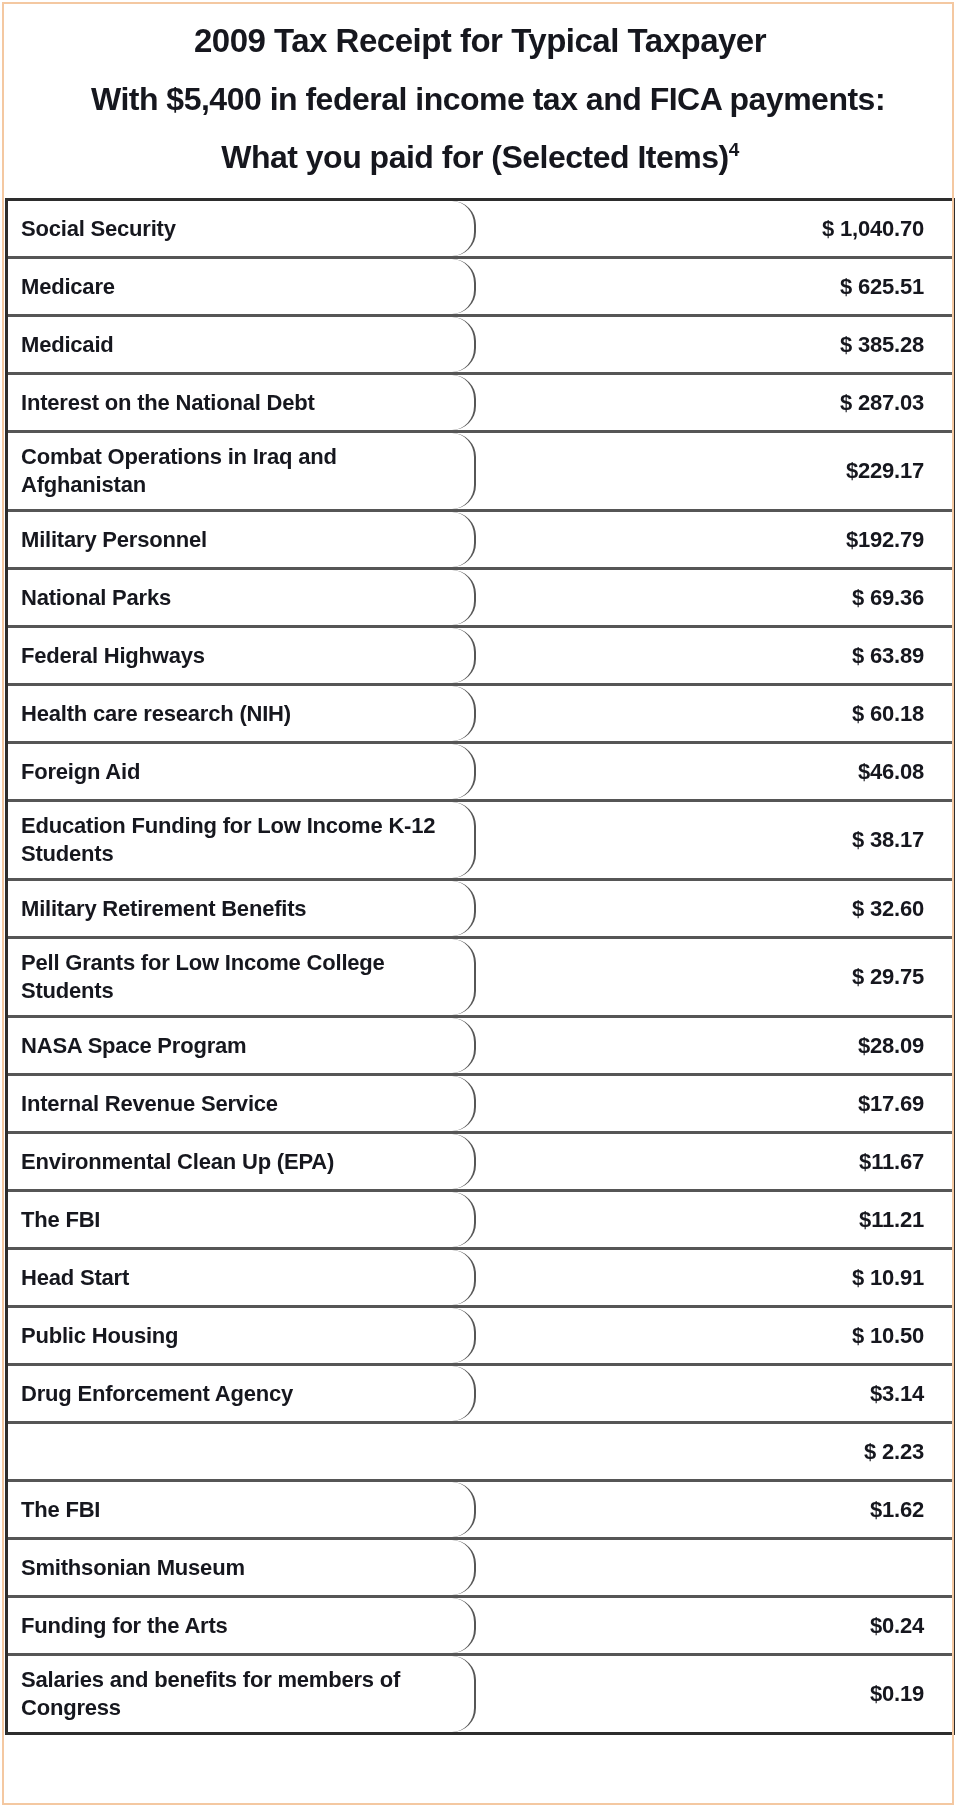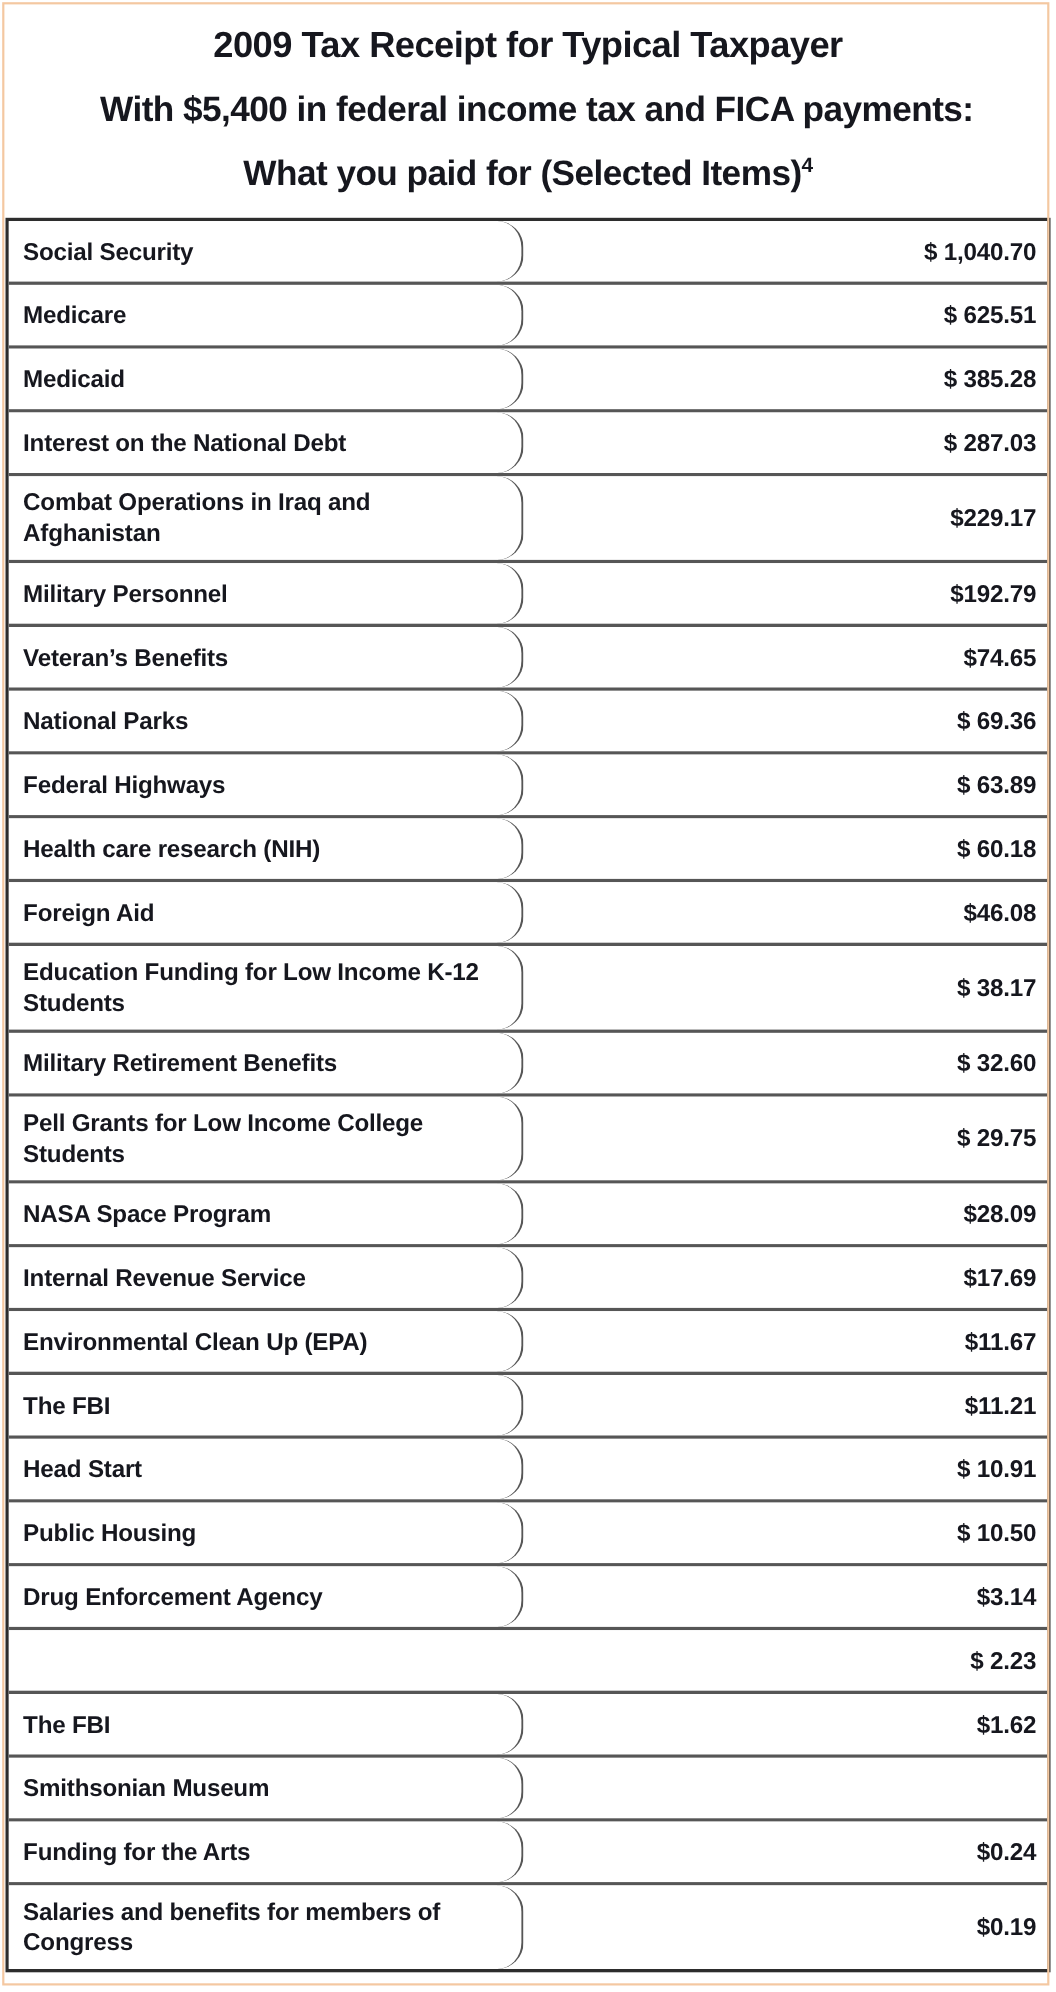--- a/index.html
+++ b/index.html
@@ -75,21 +75,21 @@
   .cell.label {
     flex: 0 0 468px;
     border-right: 2px solid #565656;
     padding-left: 13px;
     padding-right: 16px;
   }
   .cell.amount {
     flex: 1 1 auto;
     justify-content: flex-end;
     text-align: right;
-    padding-right: 10px;
+    padding-right: 28px;
     white-space: pre;
   }
 </style>
 </head>
 <body>
 
 <div class="page">
   <div class="frame"></div>
 
   <div class="header">
@@ -117,24 +117,20 @@
       </div>
       <div class="row">
         <div class="cell label">Combat Operations in Iraq and Afghanistan</div>
         <div class="cell amount">$229.17</div>
       </div>
       <div class="row">
         <div class="cell label">Military Personnel</div>
         <div class="cell amount">$192.79</div>
       </div>
       <div class="row">
-        <div class="cell label">Veteran’s Benefits</div>
-        <div class="cell amount">$74.65</div>
-      </div>
-      <div class="row">
         <div class="cell label">National Parks</div>
         <div class="cell amount">$ 69.36</div>
       </div>
       <div class="row">
         <div class="cell label">Federal Highways</div>
         <div class="cell amount">$ 63.89</div>
       </div>
       <div class="row">
         <div class="cell label">Health care research (NIH)</div>
         <div class="cell amount">$ 60.18</div>

